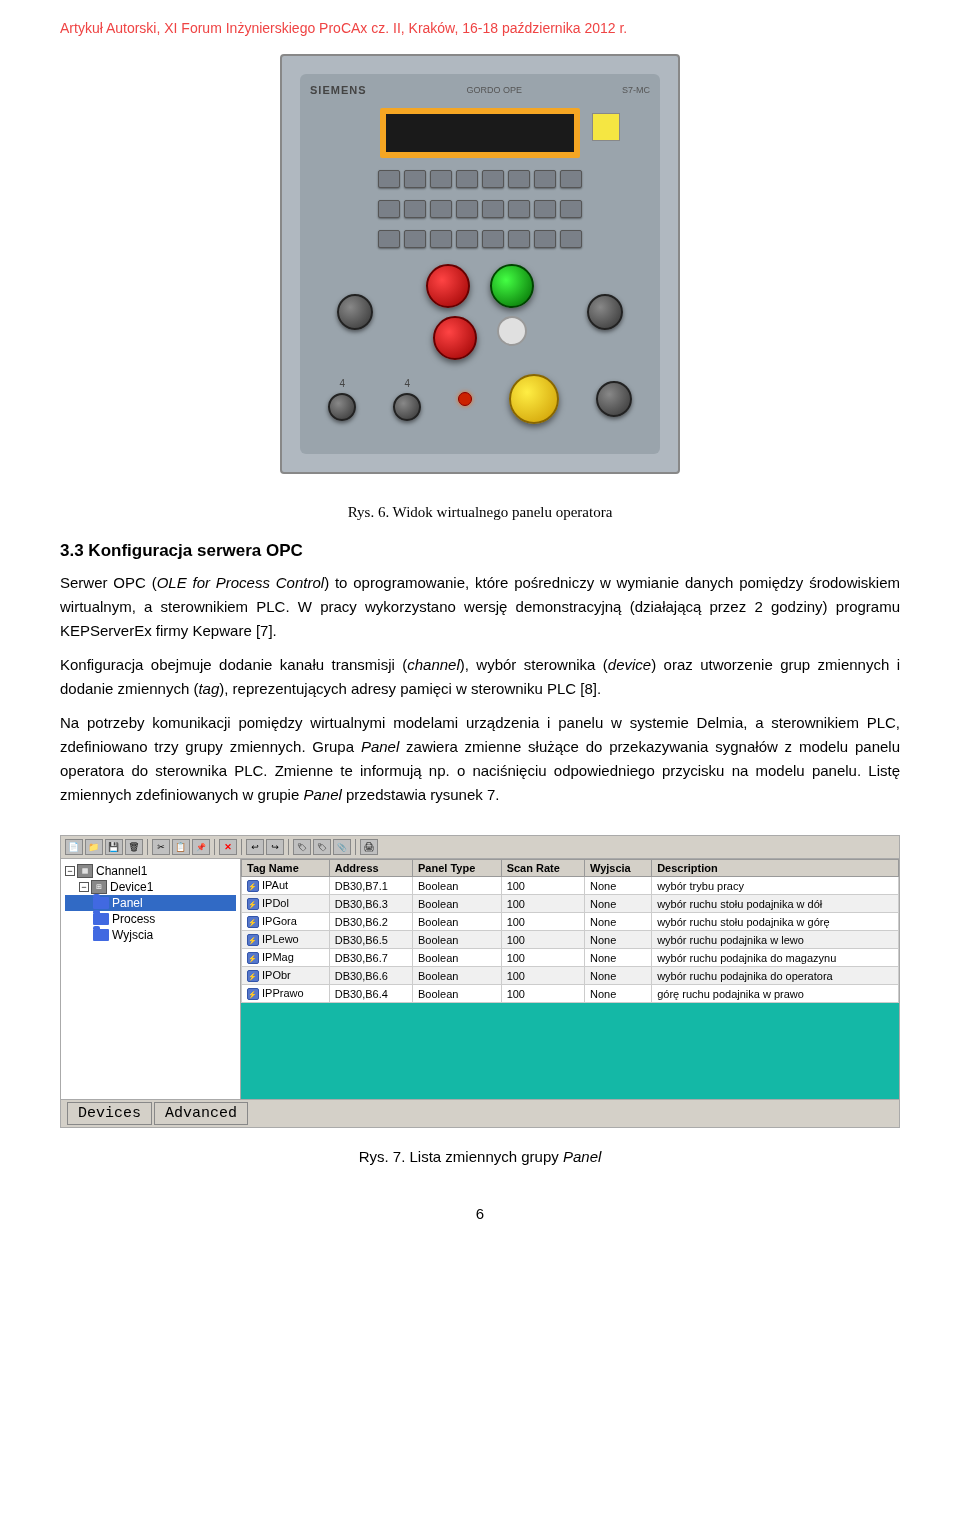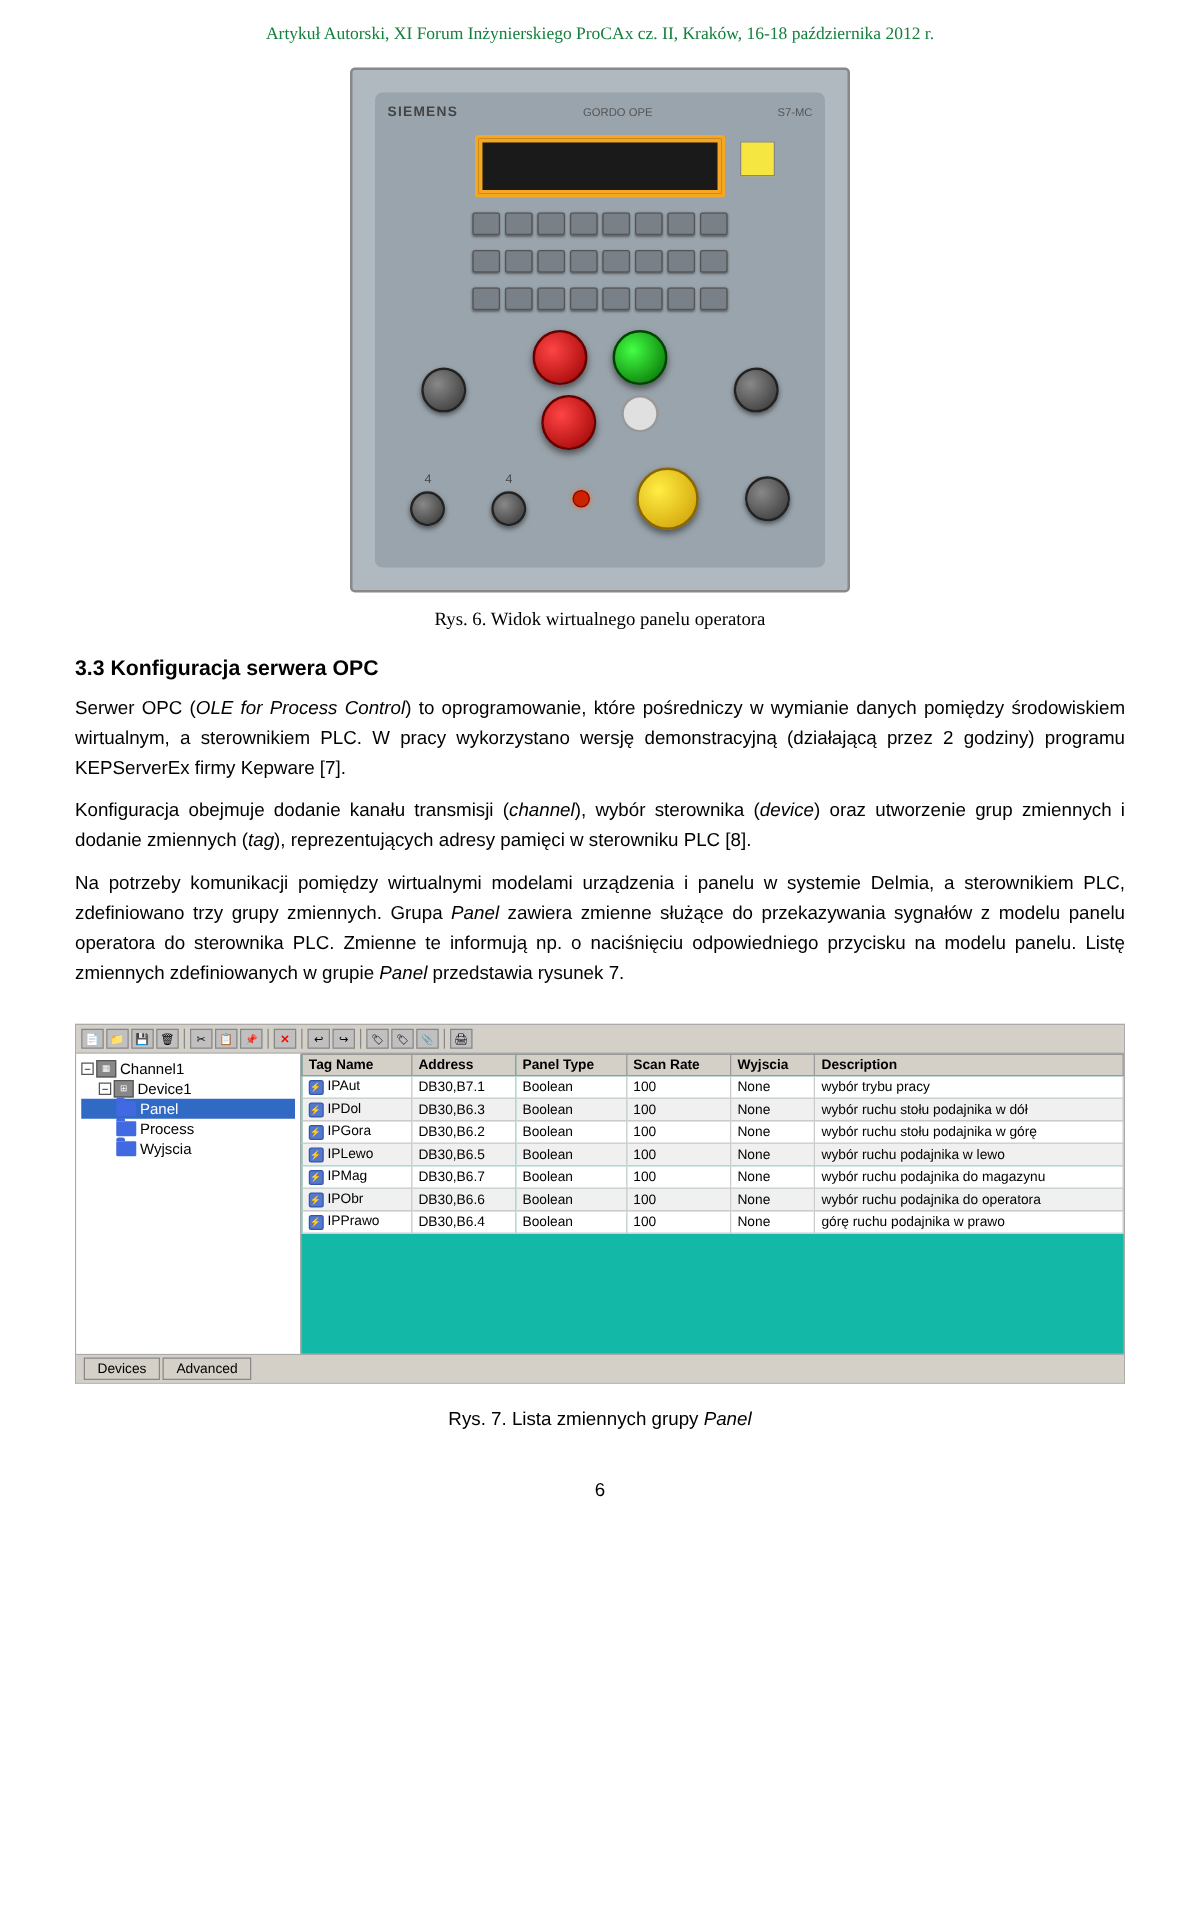--- a/index.html
+++ b/index.html
@@ -17,34 +17,34 @@
       width: 960px;
       min-height: 1528px;
       padding: 20px 60px 40px 60px;
       display: flex;
       flex-direction: column;
       align-items: center;
     }
 
     .header-title {
       font-size: 14px;
-      color: #15803d;
-      text-align: center;
+      color: #ef4444;
+      text-align: left;
       margin-bottom: 18px;
-      font-family: Liberation Serif, serif;
+      font-family: Liberation Sans, sans-serif;
       width: 100%;
     }
 
     .panel-image-container {
       width: 400px;
       height: 420px;
       background: #b0b8c0;
       border: 2px solid #888;
       border-radius: 4px;
-      margin-bottom: 14px;
+      margin-bottom: 30px;
       display: flex;
       flex-direction: column;
       align-items: center;
       justify-content: center;
       position: relative;
       overflow: hidden;
     }
 
     
     .panel-inner {
@@ -311,22 +311,23 @@
       border-top: 1px solid #aaa;
       padding: 2px 6px;
       display: flex;
       gap: 0;
     }
 
     .kep-status-tab {
       border: 1px solid #888;
       background: #d4d0c8;
       padding: 2px 10px;
-      font-size: 11px;
+      font-size: 15px;
       margin-right: 2px;
+      font-family: Liberation Mono, monospace;
     }
 
     .fig-caption-bottom {
       font-size: 15px;
       text-align: center;
       margin-top: 10px;
       margin-bottom: 20px;
       font-family: Arial, sans-serif;
     }
 

